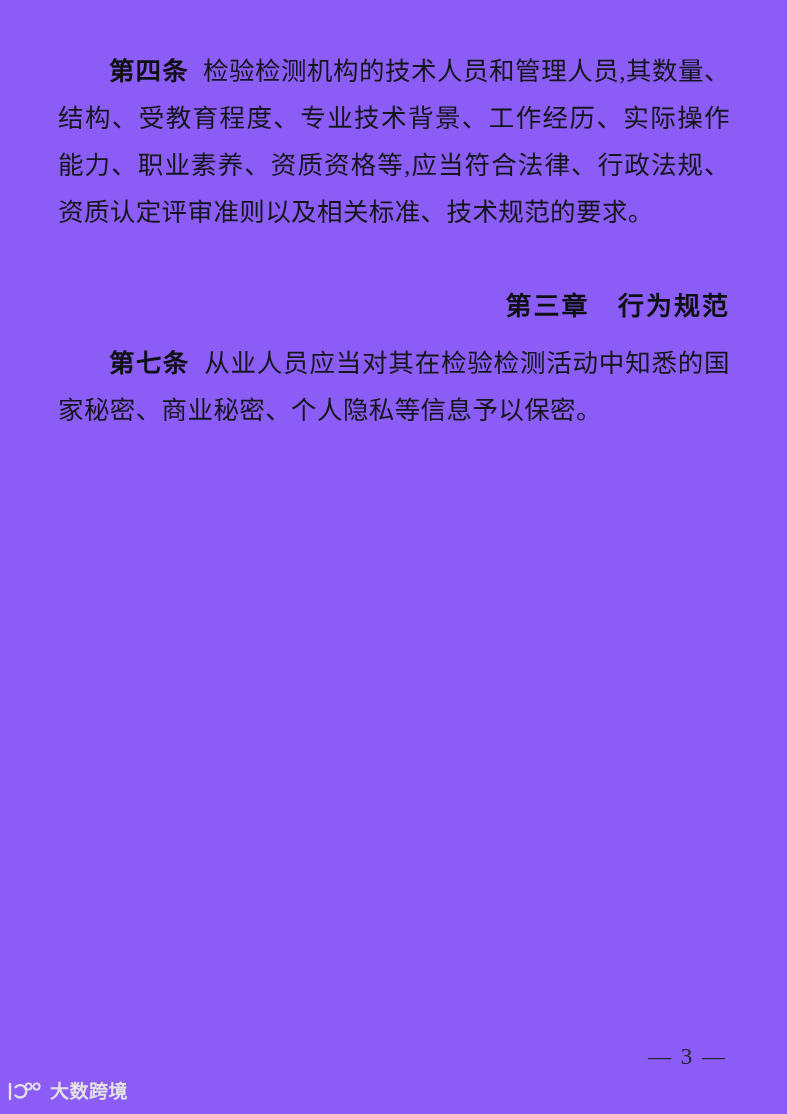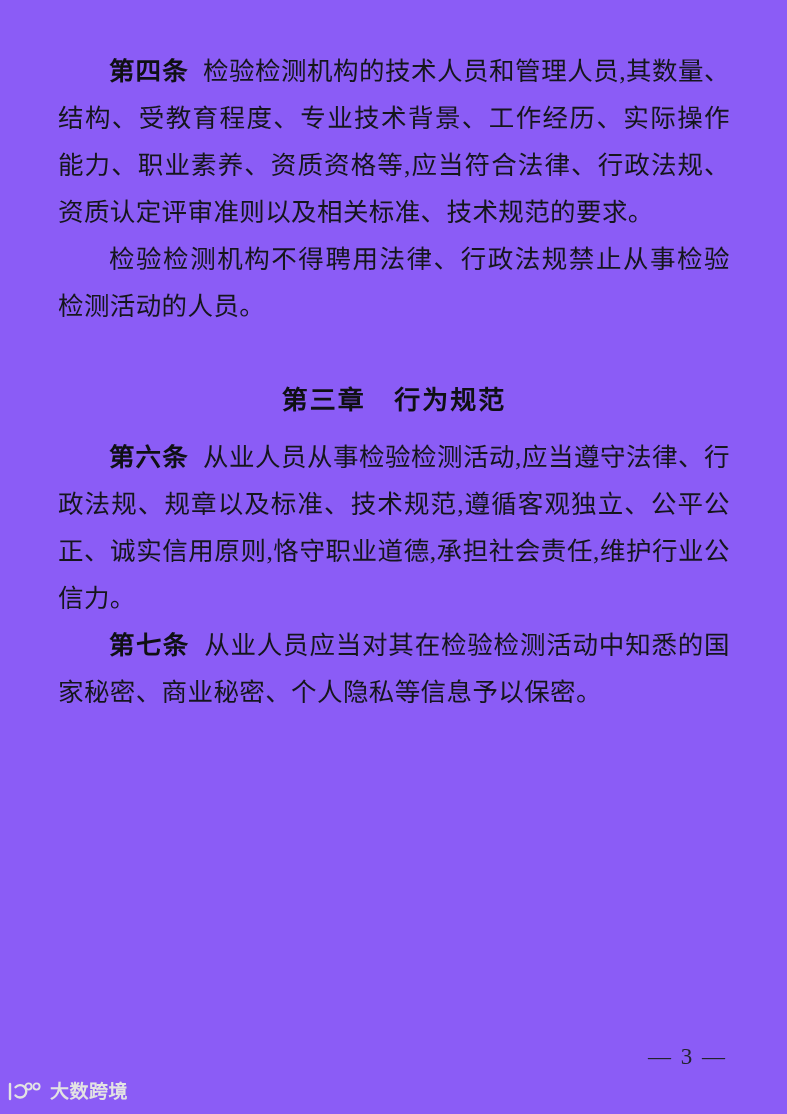--- a/index.html
+++ b/index.html
@@ -56,21 +56,21 @@
     display: inline-block;
     width: 0.55em;
   }
 
   
   .chapter-heading {
     margin: 0;
     font-size: 26px;
     line-height: 47px;
     font-weight: bold;
-    text-align: center;
+    text-align: right;
     color: #0f1014;
     font-family: "Liberation Sans", "DejaVu Sans", sans-serif;
     letter-spacing: 2px;
     text-indent: 0;
   }
   .heading-block {
     padding-top: 47px;
     padding-bottom: 10px;
   }
   .heading-gap {
@@ -121,29 +121,27 @@
 </style>
 </head>
 <body>
 
 <div class="page">
 
   <div class="text-column">
 
     <p class="para"><span class="art-label">第四条</span><span class="art-gap"></span><span>检验检测机构的技术人员和管理人员,其数量、结构、受教育程度、专业技术背景、工作经历、实际操作能力、职业素养、资质资格等,应当符合法律、行政法规、资质认定评审准则以及相关标准、技术规范的要求。</span></p>
 
-    <p class="para no-indent"><span>检验检测机构不得聘用法律、行政法规禁止从事检验检测活动的人员。</span></p>
 
 
 
     <div class="heading-block">
       <p class="chapter-heading"><span>第三章</span><span class="heading-gap"></span><span>行为规范</span></p>
     </div>
 
-    <p class="para"><span class="art-label">第六条</span><span class="art-gap"></span><span>从业人员从事检验检测活动,应当遵守法律、行政法规、规章以及标准、技术规范,遵循客观独立、公平公正、诚实信用原则,恪守职业道德,承担社会责任,维护行业公信力。</span></p>
 
 
     <p class="para"><span class="art-label">第七条</span><span class="art-gap"></span><span>从业人员应当对其在检验检测活动中知悉的国家秘密、商业秘密、个人隐私等信息予以保密。</span></p>
 
   </div>
 
   <div class="page-number">— 3 —</div>
 
   <div class="watermark">
     <div class="watermark-mark">

